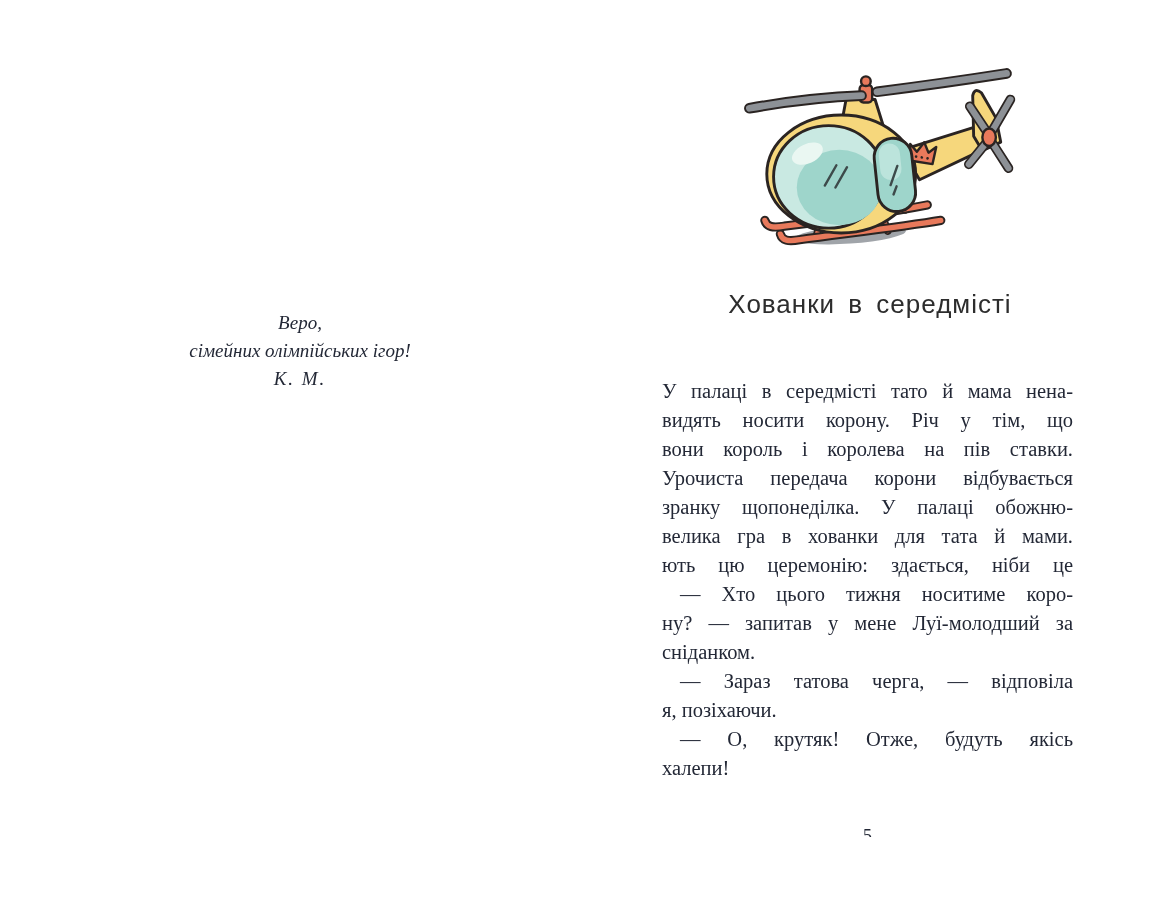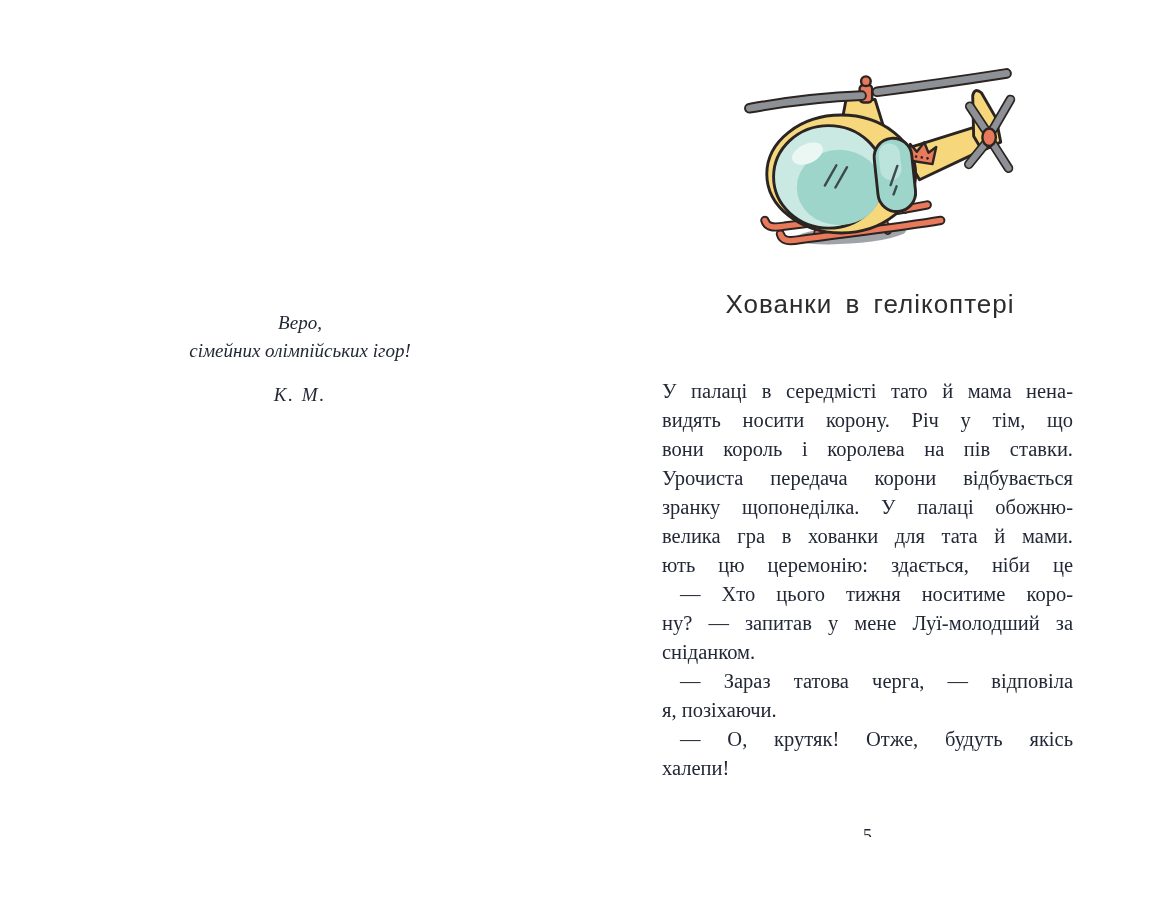--- a/index.html
+++ b/index.html
@@ -14,21 +14,21 @@
     position:relative; width:1174px; height:837px;
     background:var(--page-bg); overflow:hidden;
     font-family:"Liberation Serif", serif; color:var(--ink);
   }
   
   .dedication{
     position:absolute; left:98px; top:309px; width:404px;
     text-align:center; font-style:italic;
     font-size:19px; line-height:28px; color:var(--ink);
   }
-  .dedication .sig{ margin-top:16px; letter-spacing:2px; }
+  .dedication .sig{ margin-top:0; letter-spacing:2px; }
   
   .illustration{
     position:absolute; left:731px; top:57px; width:292px; height:203px;
   }
   .illustration svg{ width:100%; height:100%; display:block; }
   .chapter-title{
     position:absolute; left:660px; top:289px; width:420px;
     text-align:center; font-family:"Liberation Sans", sans-serif;
     font-size:26px; font-weight:normal; letter-spacing:1px; word-spacing:5px;
     color:var(--title-ink);
@@ -139,21 +139,21 @@
           <rect x="132" y="29" width="13" height="18" rx="4" fill="var(--heli-accent)" class="ol" stroke-width="2.5"></rect>
           <circle cx="138.5" cy="25" r="5" fill="var(--heli-accent)" class="ol" stroke-width="2.5"></circle>
           <path d="M18,53 Q80,42 134,40" class="ol" stroke-width="11" fill="none"></path>
           <path d="M18,53 Q80,42 134,40" stroke="var(--heli-rotor)" stroke-width="7" stroke-linecap="round" fill="none"></path>
           <path d="M150,36 Q220,27 284,17" class="ol" stroke-width="11" fill="none"></path>
           <path d="M150,36 Q220,27 284,17" stroke="var(--heli-rotor)" stroke-width="7" stroke-linecap="round" fill="none"></path>
         </g>
       </svg>
     </div>
 
-    <h1 class="chapter-title">Хованки в гелікоптері</h1>
+    <h1 class="chapter-title">Хованки в середмісті</h1>
 
     <div class="chapter-body">
         <div class="bline j">У палаці в середмісті тато й мама нена-</div>
         <div class="bline j">видять носити корону. Річ у тім, що</div>
         <div class="bline j">вони король і королева на пів ставки.</div>
         <div class="bline j">Урочиста передача корони відбувається</div>
         <div class="bline j">зранку щопонеділка. У палаці обожню-</div>
         <div class="bline j">велика гра в хованки для тата й мами.</div>
         <div class="bline j">ють цю церемонію: здається, ніби це</div>
         <div class="bline j ind">— Хто цього тижня носитиме коро-</div>

